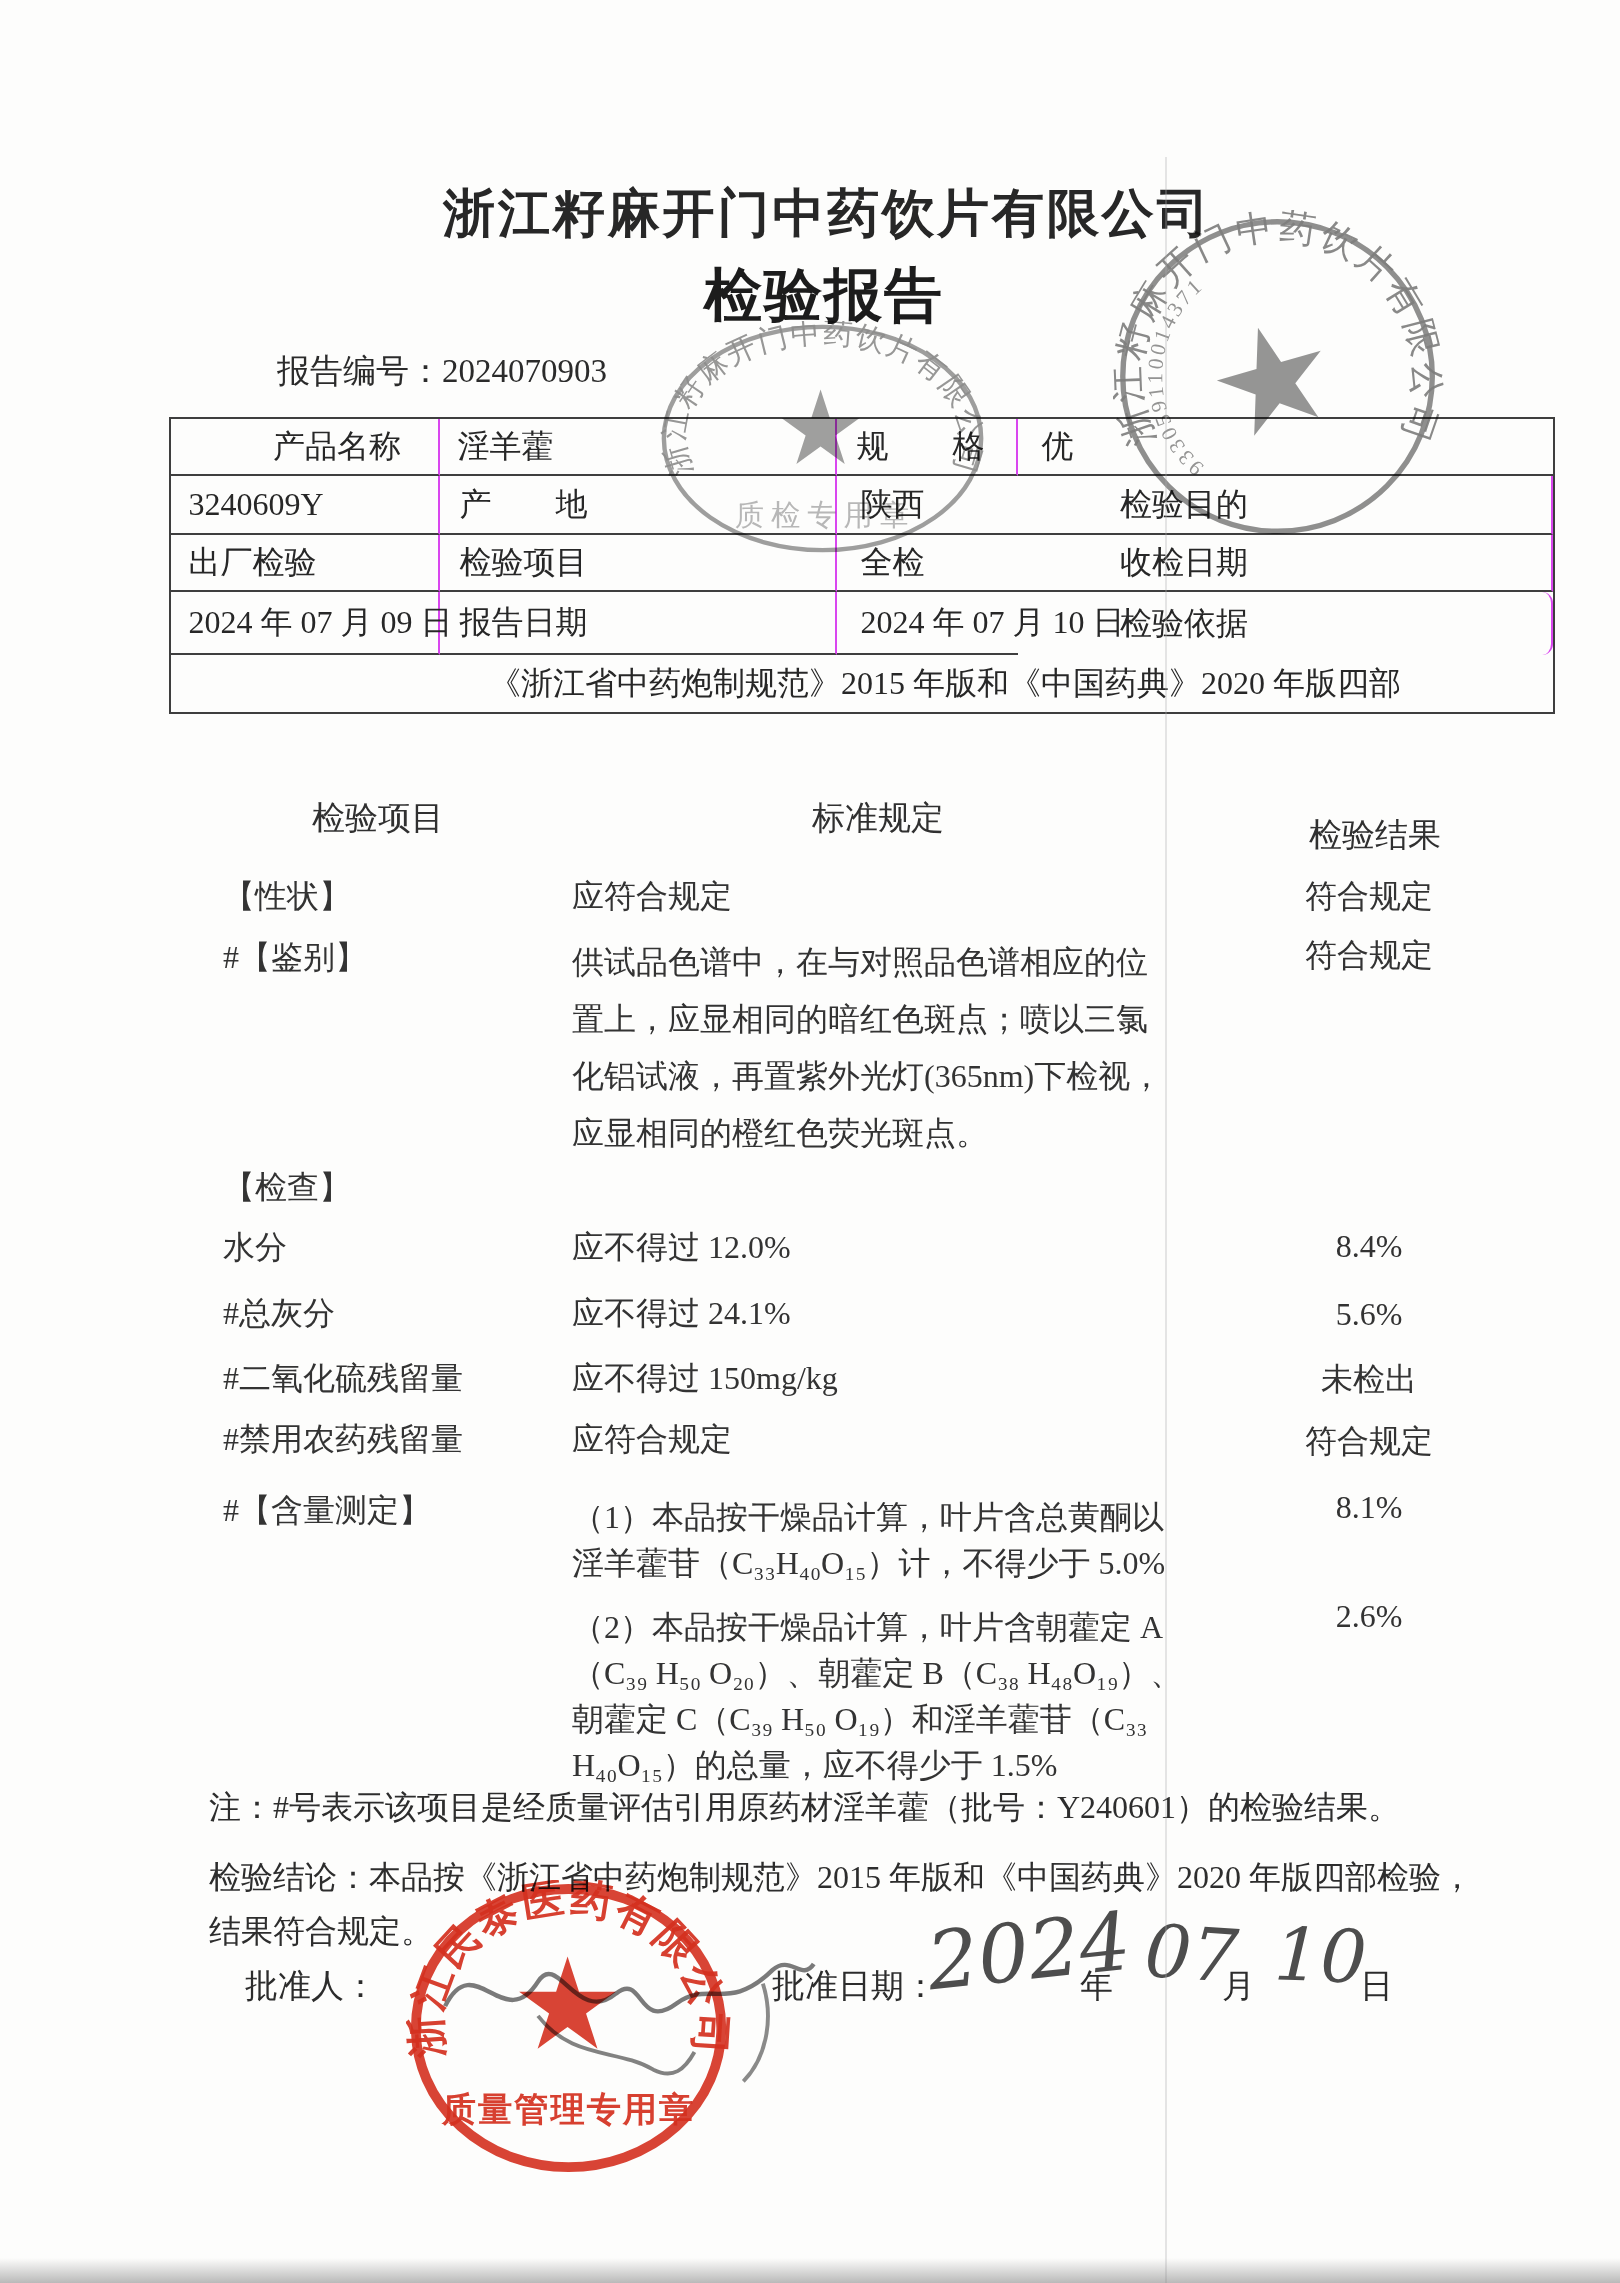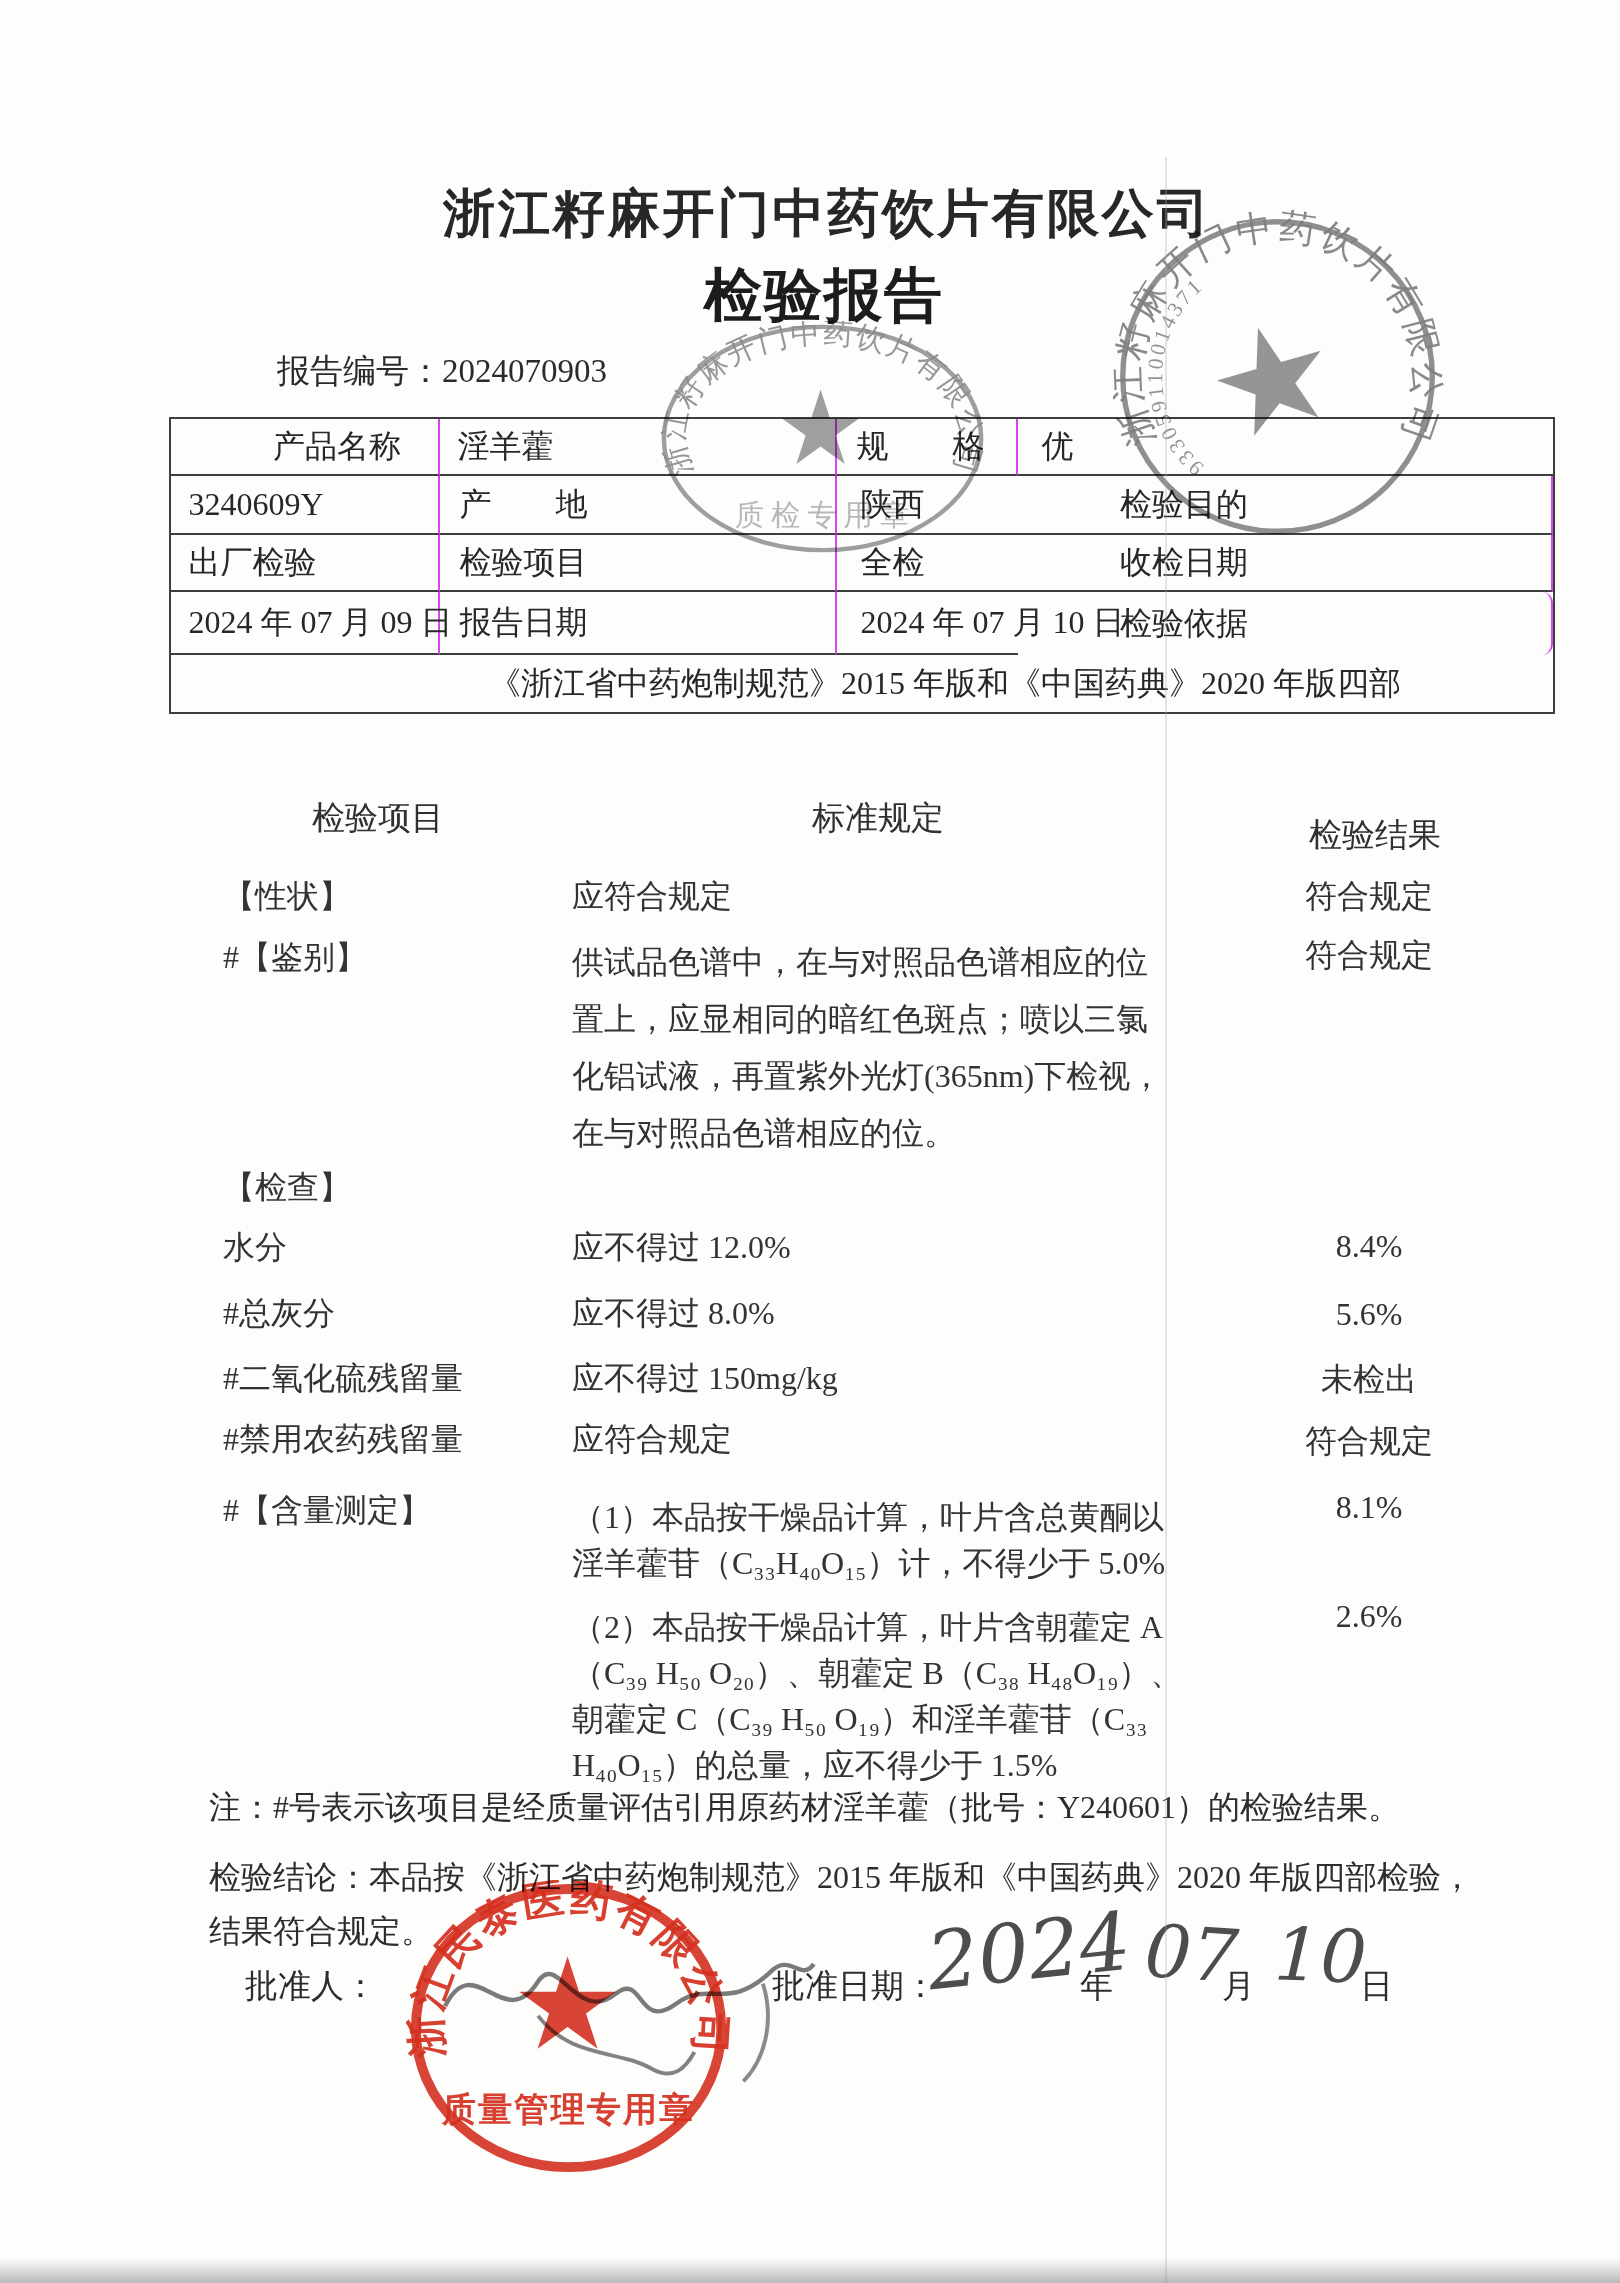--- a/index.html
+++ b/index.html
@@ -122,32 +122,32 @@
 
   <div class="abs res-text res-name" style="top:875px;">【性状】</div>
   <div class="abs res-text res-std" style="top:875px;">应符合规定</div>
   <div class="abs res-text res-val" style="top:875px;">符合规定</div>
 
   <div class="abs res-text res-name" style="top:936px;">#【鉴别】</div>
   <div class="abs res-text res-std lh58" style="top:934px;">
     <div class="line">供试品色谱中，在与对照品色谱相应的位</div>
     <div class="line">置上，应显相同的暗红色斑点；喷以三氯</div>
     <div class="line">化铝试液，再置紫外光灯(365nm)下检视，</div>
-    <div class="line">在与对照品色谱相应的位。</div>
+    <div class="line">应显相同的橙红色荧光斑点。</div>
   </div>
   <div class="abs res-text res-val" style="top:934px;">符合规定</div>
 
   <div class="abs res-text res-name" style="top:1166px;">【检查】</div>
 
   <div class="abs res-text res-name" style="top:1226px;">水分</div>
   <div class="abs res-text res-std" style="top:1226px;">应不得过 12.0%</div>
   <div class="abs res-text res-val" style="top:1228px;">8.4%</div>
 
   <div class="abs res-text res-name" style="top:1292px;">#总灰分</div>
-  <div class="abs res-text res-std" style="top:1292px;">应不得过 8.0%</div>
+  <div class="abs res-text res-std" style="top:1292px;">应不得过 24.1%</div>
   <div class="abs res-text res-val" style="top:1296px;">5.6%</div>
 
   <div class="abs res-text res-name" style="top:1357px;">#二氧化硫残留量</div>
   <div class="abs res-text res-std" style="top:1357px;">应不得过 150mg/kg</div>
   <div class="abs res-text res-val" style="top:1358px;">未检出</div>
 
   <div class="abs res-text res-name" style="top:1418px;">#禁用农药残留量</div>
   <div class="abs res-text res-std" style="top:1418px;">应符合规定</div>
   <div class="abs res-text res-val" style="top:1420px;">符合规定</div>
 

